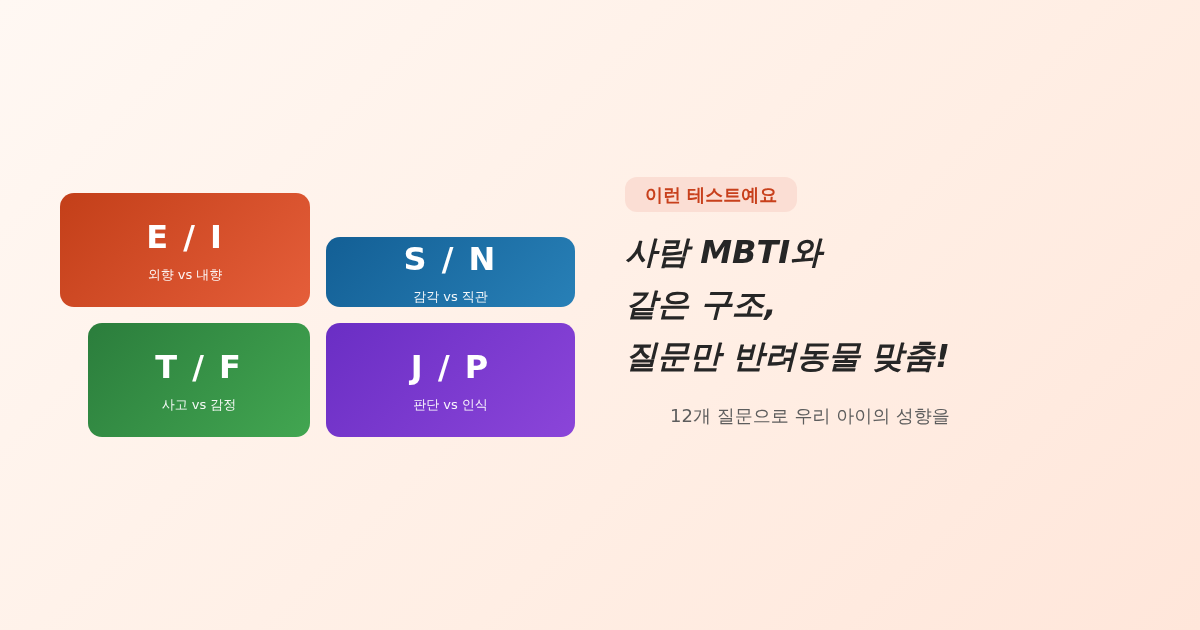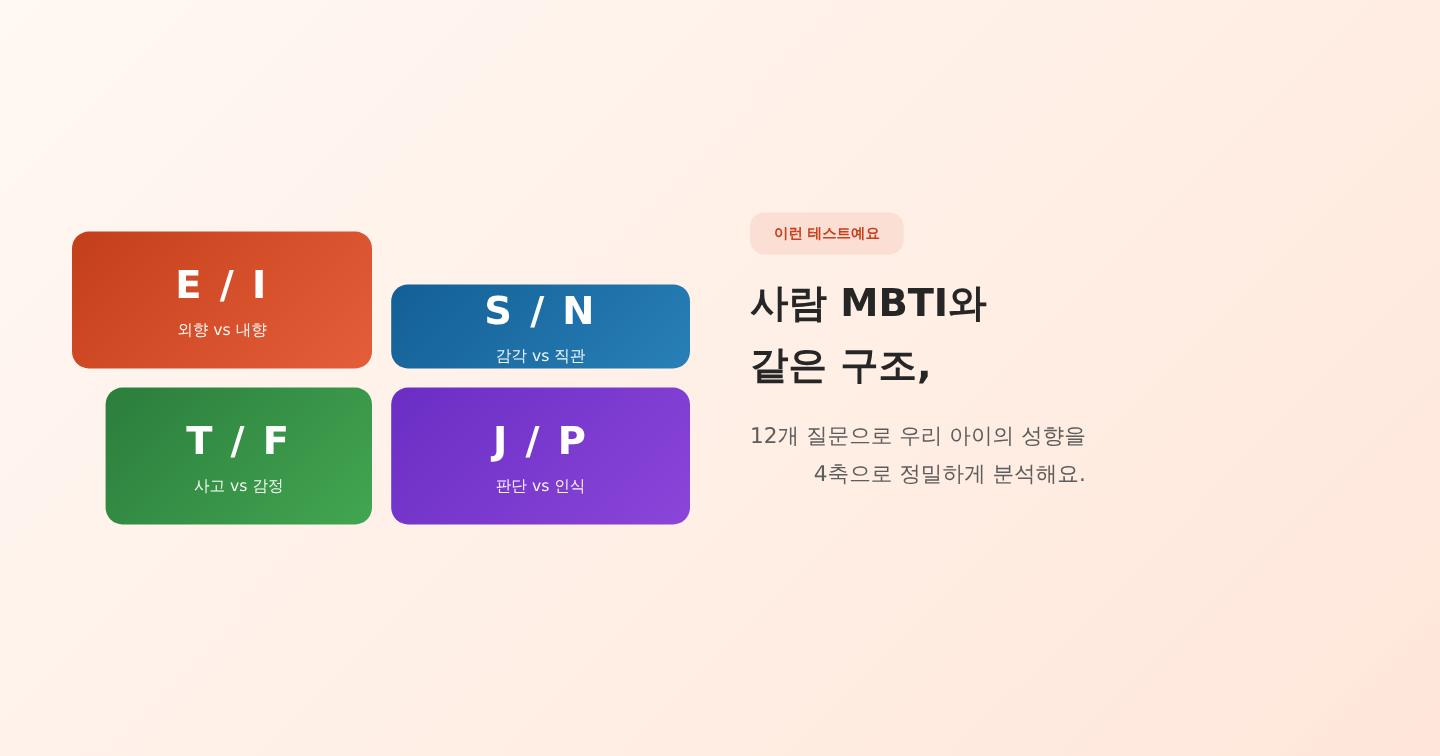--- a/index.html
+++ b/index.html
@@ -36,32 +36,33 @@
   .c-ei { background: linear-gradient(135deg, #c33f19 0%, #e55e3a 100%); }
   .c-sn { background: linear-gradient(135deg, #135f95 0%, #2880b7 100%); margin-top: 44px; }
   .c-tf { background: linear-gradient(135deg, #2b7d3c 0%, #42a651 100%); margin-left: 28px; }
   .c-jp { background: linear-gradient(135deg, #6a2ec4 0%, #8b45d9 100%); }
 
   .right { position: absolute; left: 625px; top: 177px; }
   .badge {
     display: inline-block;
     background: #fbded4;
     color: #c8401c;
-    font-size: 12px; font-weight: bold;
+    font-size: 18px; font-weight: bold;
     padding: 8px 20px;
     border-radius: 12px;
     height: 35px;
     line-height: 19px;
   }
   .headline {
     margin-top: 14px;
     color: #262626;
     font-weight: bold;
     font-size: 32px;
     line-height: 52px;
+    font-style: italic;
   }
   .desc {
     margin-top: 18px;
     color: #5d5d5d;
     font-size: 18px;
     line-height: 32px;
     text-align: right;
   }
 </style>
 </head>
@@ -84,18 +85,18 @@
     <div class="title">J / P</div>
     <div class="sub">판단 vs 인식</div>
   </div>
 </div>
 
 <div class="right">
   <div class="badge">이런 테스트예요</div>
   <div class="headline">
     <div>사람 MBTI와</div>
     <div>같은 구조,</div>
+    <div>질문만 반려동물 맞춤!</div>
   </div>
   <div class="desc">
     <div>12개 질문으로 우리 아이의 성향을</div>
-    <div>4축으로 정밀하게 분석해요.</div>
   </div>
 </div>
 
 </body></html>

